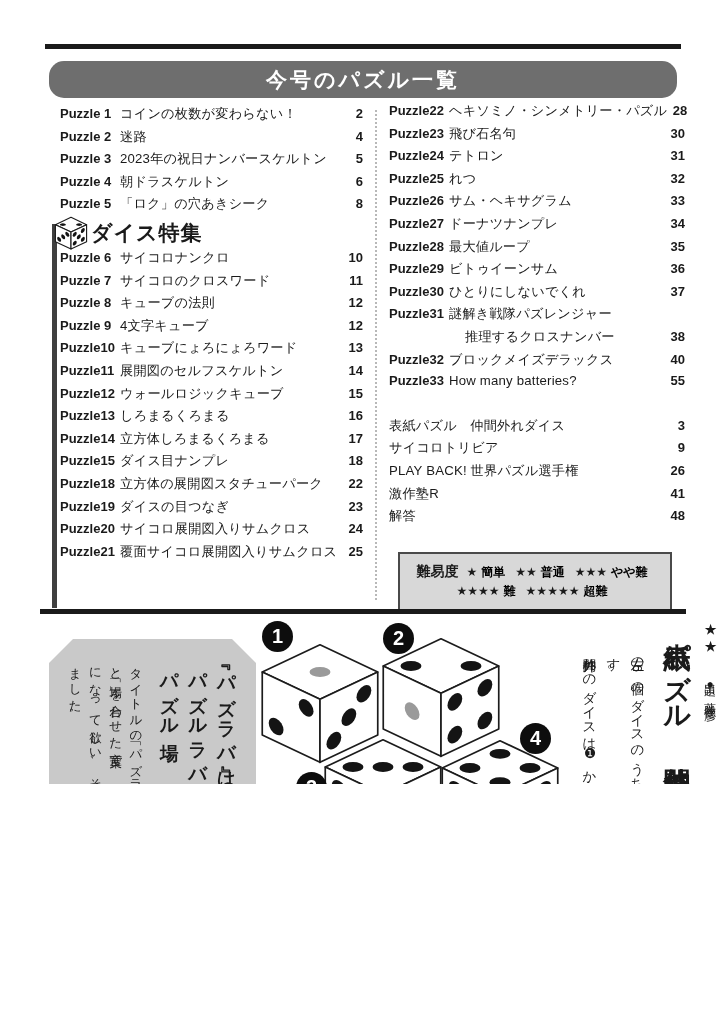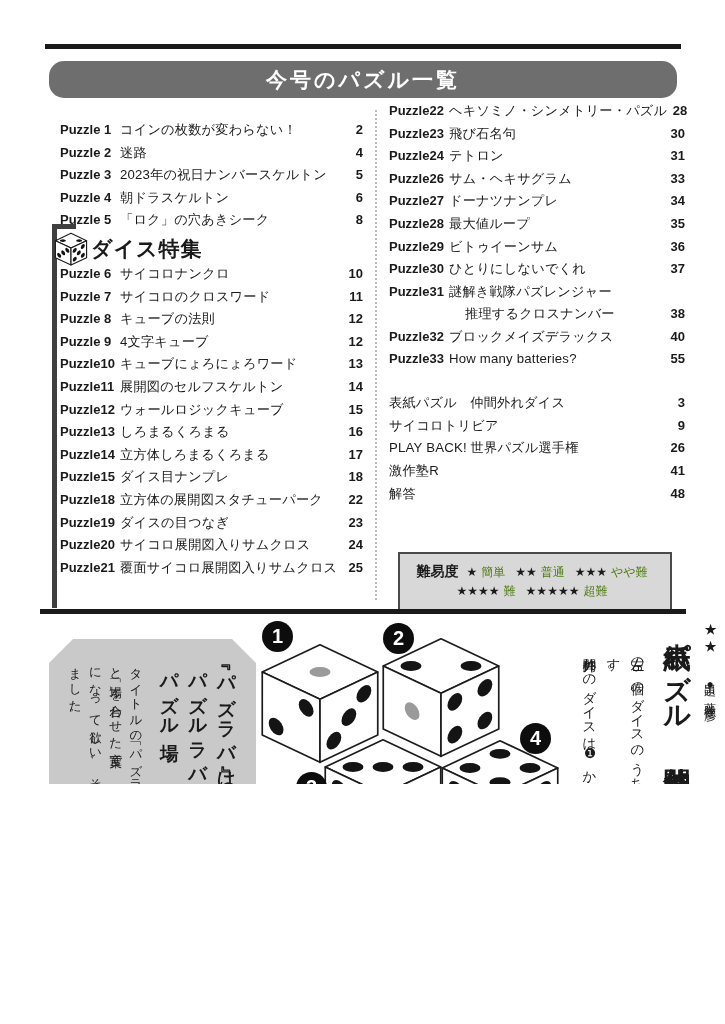--- a/index.html
+++ b/index.html
@@ -11,21 +11,21 @@
   #top-rule{left:45px;top:44px;width:636px;height:5px;background:#1a1a1a;}
   #mid-rule{left:40px;top:609px;width:646px;height:5px;background:#1a1a1a;}
   #bottom-rule{left:45px;top:970px;width:638px;height:5px;background:#1a1a1a;}
 
   
   #header-bar{left:49px;top:61px;width:628px;height:37px;background:#6e6e6e;border-radius:15px;
               display:flex;align-items:center;justify-content:center;}
   #header-bar span{color:#fff;font-size:21px;font-weight:bold;letter-spacing:3px;}
 
   
-  #toc-left{left:60px;top:105px;width:303px;margin-top:16px;}
+  #toc-left{left:60px;top:105px;width:303px;}
   #toc-right{left:389px;top:102px;width:296px;}
   #col-divider{left:375px;top:110px;height:490px;width:0;border-left:2px dotted #b8b8b8;}
   .row{display:flex;align-items:baseline;height:22.6px;}
   .plabel{font-weight:bold;font-size:13px;width:60px;flex:none;white-space:nowrap;}
   .ptitle{font-size:13.2px;flex:1;white-space:nowrap;letter-spacing:0.2px;}
   .ptitle.indent{padding-left:16px;}
   .ppage{font-weight:bold;font-size:13px;text-align:right;flex:none;min-width:20px;}
   .heading-row{display:flex;align-items:center;height:31px;font-weight:bold;font-size:21px;letter-spacing:1px;}
   .heading-row svg{margin-right:3px;margin-left:-6px;}
   .spacer{height:21px;}
@@ -33,21 +33,21 @@
   
   #bracket-v{left:52px;top:224px;width:5px;height:384px;background:#3f3f3f;}
   #bracket-h{left:52px;top:224px;width:24px;height:5px;background:#3f3f3f;}
 
   
   #legend{left:398px;top:552px;width:270px;height:55px;background:#d8d8d8;border:2px solid #4a4a4a;
           display:flex;flex-direction:column;justify-content:center;align-items:center;gap:2px;}
   .legend-line{display:flex;justify-content:center;align-items:baseline;gap:4px;font-size:12px;}
   .legend-label{font-weight:bold;font-size:14px;margin-right:4px;}
   .stars{letter-spacing:0px;font-size:12px;}
-  .diff-name{color:#4d7c0f;margin-right:6px;}
+  .diff-name{color:#000000;margin-right:6px;font-weight:bold;}
 
   
   #left-box{left:49px;top:639px;width:207px;height:313px;background:#c9c9c9;
             clip-path:polygon(24px 0,183px 0,100% 24px,100% 289px,183px 100%,24px 100%,0 289px,0 24px);}
   #left-box-inner{position:absolute;top:20px;right:16px;bottom:20px;left:14px;writing-mode:vertical-rl;}
   #lb-title{font-size:18.5px;font-weight:bold;line-height:1.55;letter-spacing:2.5px;white-space:pre-line;margin-left:8px;}
   #lb-body{font-family:"Liberation Serif",serif;font-size:12.5px;line-height:1.62;letter-spacing:1.5px;}
 
   
   .die{position:absolute;}
@@ -205,20 +205,25 @@
         <span class="plabel">Puzzle23</span>
         <span class="ptitle">飛び石名句</span>
         <span class="ppage">30</span>
       </div>
       <div class="row">
         <span class="plabel">Puzzle24</span>
         <span class="ptitle">テトロン</span>
         <span class="ppage">31</span>
       </div>
       <div class="row">
+        <span class="plabel">Puzzle25</span>
+        <span class="ptitle">れつ</span>
+        <span class="ppage">32</span>
+      </div>
+      <div class="row">
         <span class="plabel">Puzzle26</span>
         <span class="ptitle">サム・ヘキサグラム</span>
         <span class="ppage">33</span>
       </div>
       <div class="row">
         <span class="plabel">Puzzle27</span>
         <span class="ptitle">ドーナツナンプレ</span>
         <span class="ppage">34</span>
       </div>
       <div class="row">

